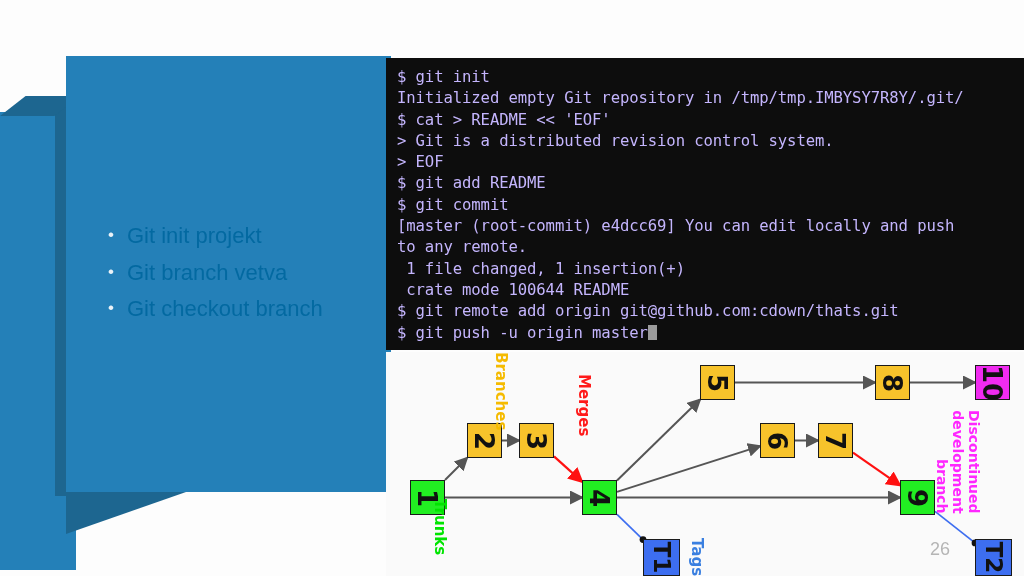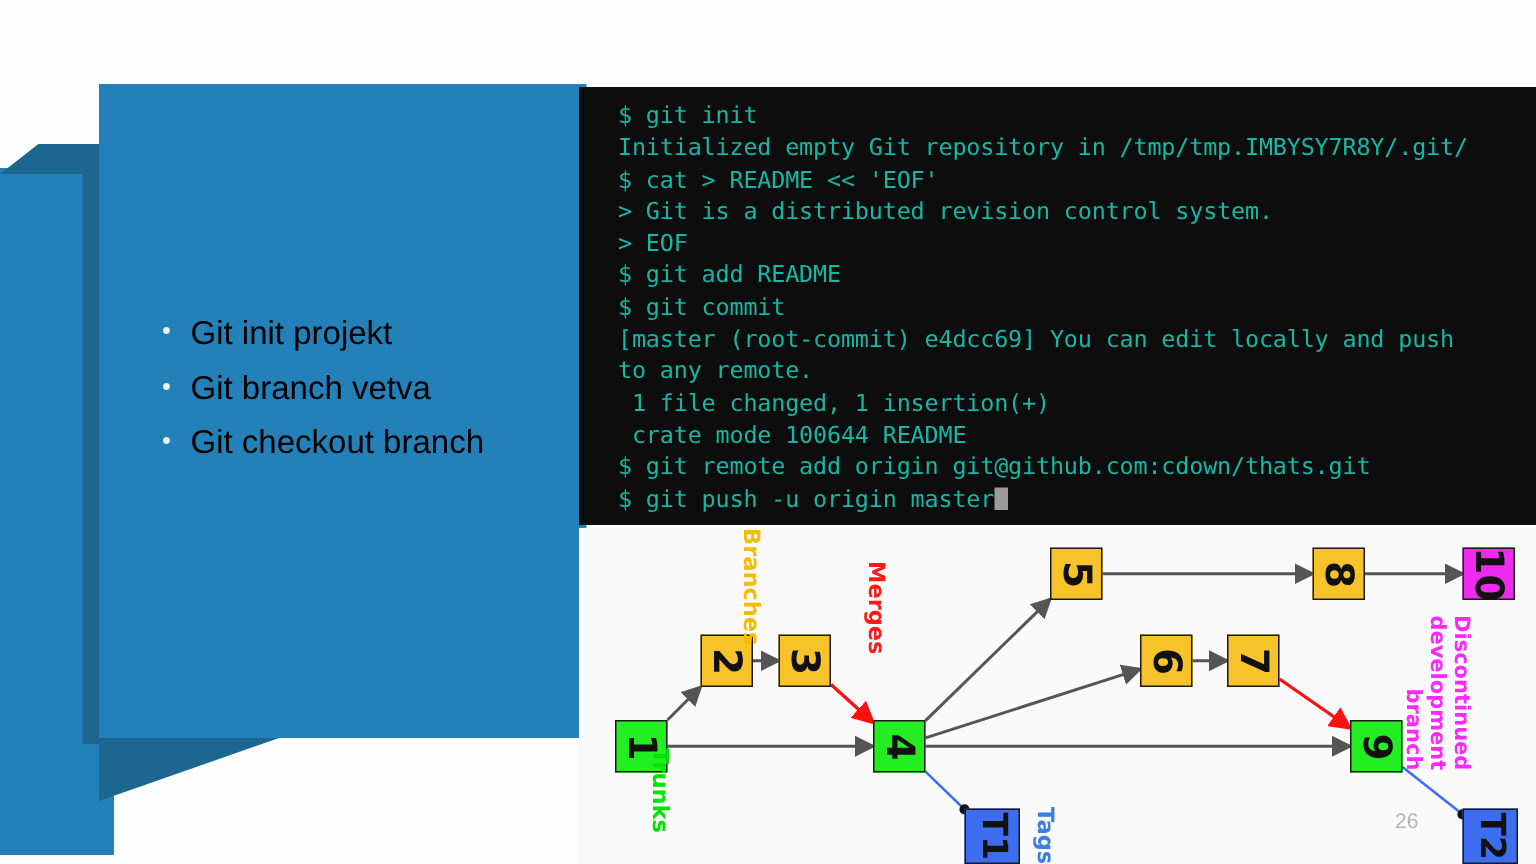--- a/index.html
+++ b/index.html
@@ -20,45 +20,45 @@
   
   .panel{position:absolute;left:66px;top:56px;width:325px;height:436px;background:#2480b8;}
   .panel-shadow{position:absolute;left:66px;top:492px;width:120px;height:42px;
      background:#1d6690;clip-path:polygon(0% 0%, 100% 0%, 0% 100%);}
 
   .title{position:absolute;left:104px;top:93px;width:300px;
      color:#ffffff;font-size:40px;font-weight:bold;line-height:44px;
      letter-spacing:-0.2px;}
   .title .l2{display:block;}
 
-  .bullets{position:absolute;left:108px;top:204px;width:290px;
-     color:#000000;font-size:22px;line-height:36.5px;}
+  .bullets{position:absolute;left:108px;top:218px;width:290px;
+     color:#0369a1;font-size:22px;line-height:36.5px;}
   .bullets .bi{display:block;white-space:nowrap;position:relative;padding-left:19px;}
   .bullets .bi::before{content:"\2022";position:absolute;left:0;top:-1px;font-size:17px;color:#eaf2f8;}
 
   
   .term{position:absolute;left:386px;top:58px;width:638px;height:292px;background:#0d0d0d;}
-  .term pre{margin:0;padding:9px 0 0 26px;color:#14b8a6;
+  .term pre{margin:0;padding:9px 0 0 11px;color:#c4b5fd;
      font-family:"DejaVu Sans Mono","Liberation Mono",monospace;
      font-size:15.6px;line-height:21.3px;white-space:pre;letter-spacing:-0.1px;}
   .cursor{display:inline-block;width:9px;height:15px;background:#9b9b9b;vertical-align:-2px;}
 
   
   .diagram{position:absolute;left:386px;top:352px;width:638px;height:224px;background:#fafafa;overflow:hidden;}
   .node{position:absolute;width:35px;height:35px;border:1.6px solid #1a1a1a;
      box-sizing:border-box;display:flex;align-items:center;justify-content:center;}
   .node span{transform:rotate(90deg);font-size:26px;font-weight:bold;color:#111;
      font-family:"DejaVu Sans", sans-serif;line-height:1;}
   .node.tag{width:37px;height:37px;}
   .node.tag span{font-size:23px;}
   .dlabel{position:absolute;font-weight:bold;font-size:15px;
      transform:rotate(90deg);transform-origin:left top;white-space:nowrap;
      font-family:"DejaVu Sans", sans-serif;}
   .dlabel.multi{line-height:16px;}
-  .slideno{position:absolute;left:930px;top:539px;color:#b5b5b5;font-size:14px;}
+  .slideno{position:absolute;left:930px;top:539px;color:#b5b5b5;font-size:18px;}
   svg.edges{position:absolute;left:0;top:0;width:638px;height:224px;}
 </style>
 </head>
 <body>
 
 <div id="slide">
 
   <div class="block3d"></div>
   <div class="block3d-face"></div>
   <div class="block3d-top"></div>

